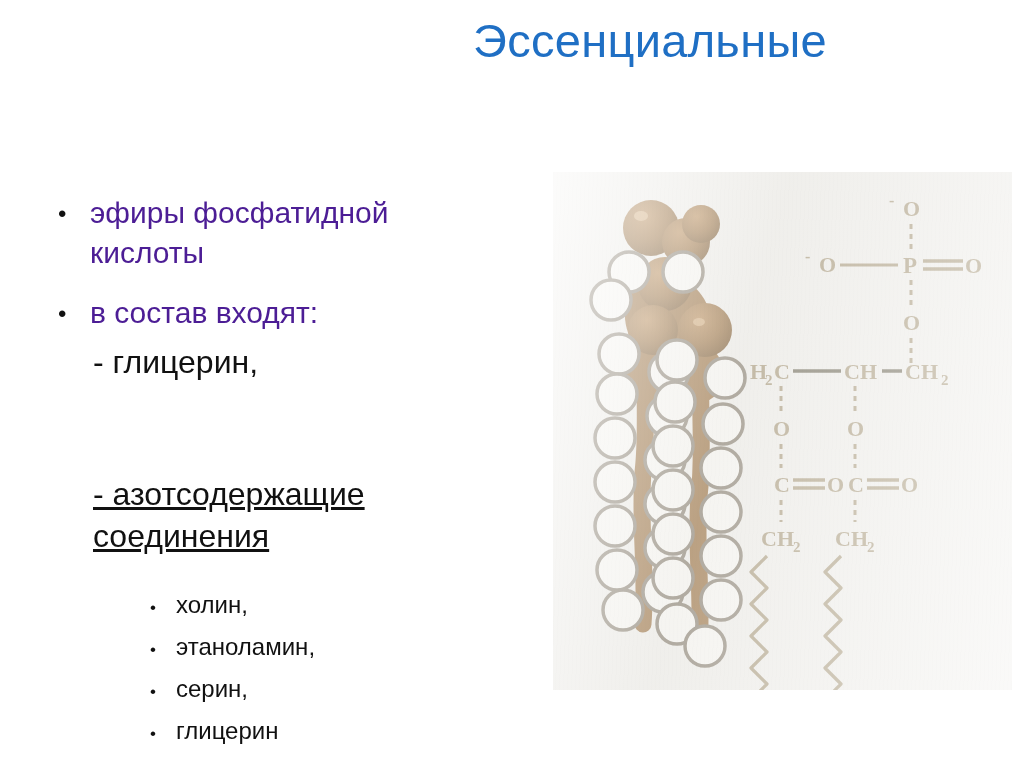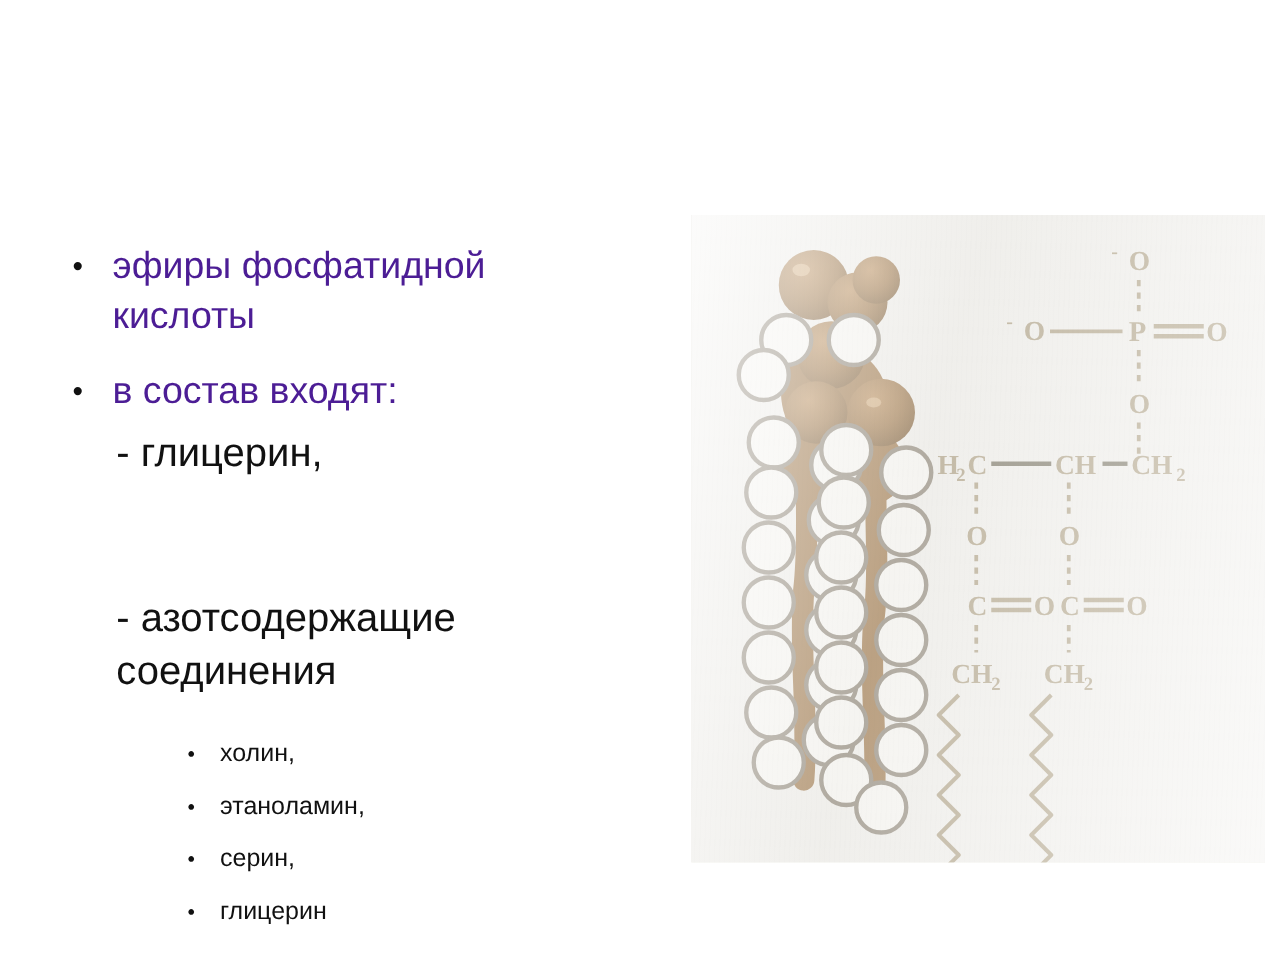--- a/index.html
+++ b/index.html
@@ -74,37 +74,37 @@
     font-size: 32px;
     line-height: 1.3;
     color: #111;
     width: 430px;
     white-space: nowrap;
   }
   .dash-item.wrap { white-space: normal; width: 350px; }
   #d1 { top: 164px; }
   #d2 { top: 208px; }
   #d3 { top: 252px; }
-  #d4 { top: 296px; }
+  #d4 { top: 296px; text-decoration: underline; }
 
   
   .sub-bullet {
     position: absolute;
     left: 150px;
     display: flex;
     align-items: baseline;
   }
   .sub-bullet .sb-dot {
     width: 26px;
     font-size: 17px;
     line-height: 1;
     color: #111;
   }
   .sub-bullet .sb-text {
-    font-size: 20px;
+    font-size: 24px;
     line-height: 1.2;
     color: #111;
   }
   #s1 { top: 413px; }
   #s2 { top: 455px; }
   #s3 { top: 497px; }
   #s4 { top: 539px; }
 
   
   #structure-panel {
@@ -127,20 +127,21 @@
   #structure-svg {
     position: absolute;
     left: 0;
     top: 0;
   }
 </style>
 </head>
 <body>
 
 <div id="slide-title">
+  <span class="t-line l1">Эссенциальные</span>
 </div>
 
 <div id="content-column">
 
   <div class="bullet-row" id="b1">
     <span class="bullet-dot">•</span>
     <span class="bullet-text">эфиры фосфатидной кислоты</span>
   </div>
 
   <div class="bullet-row" id="b2">

